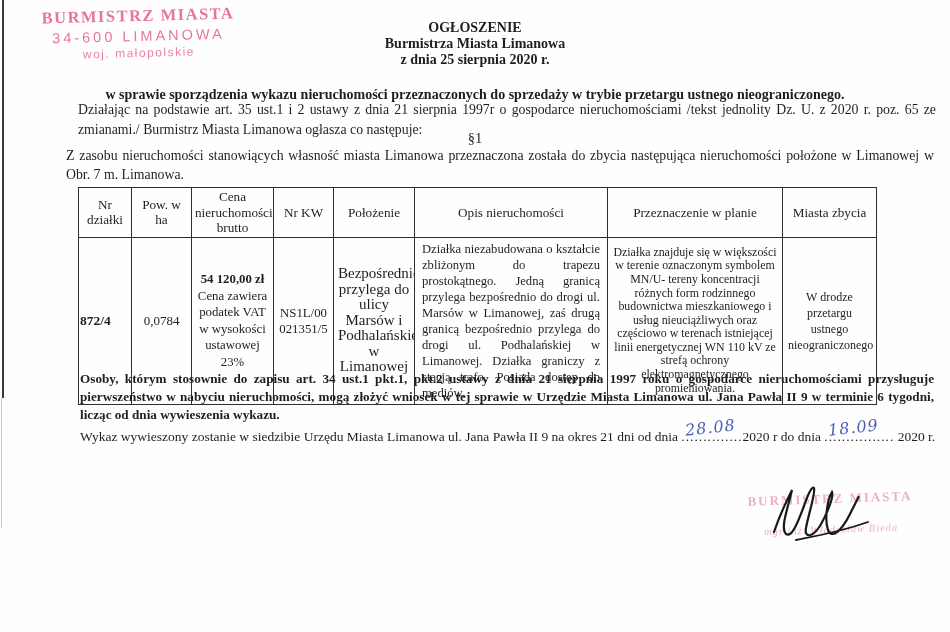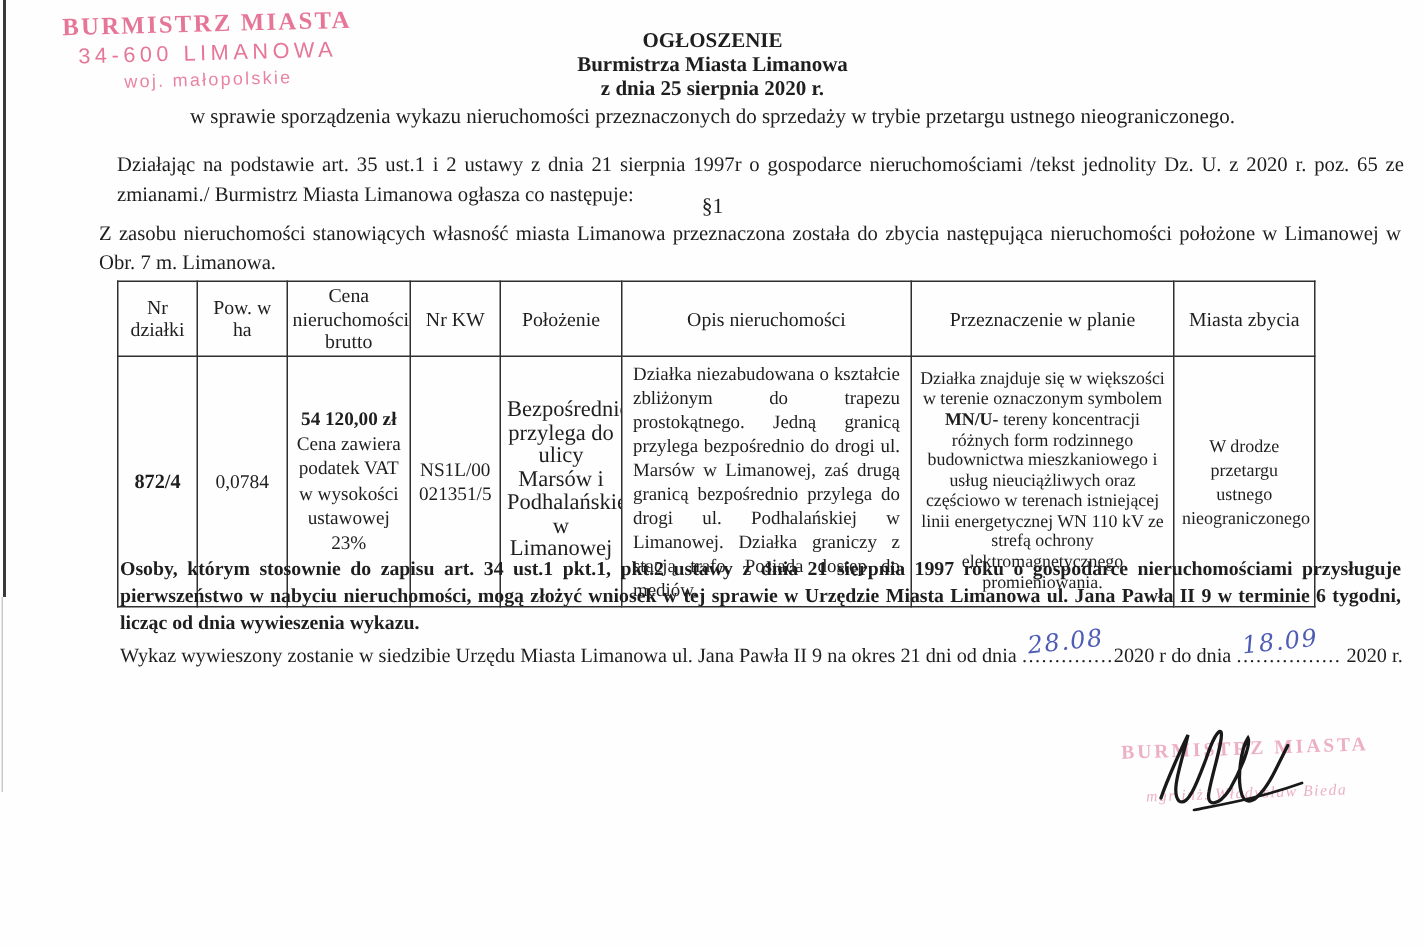--- a/index.html
+++ b/index.html
@@ -12,41 +12,41 @@
   .scan-edge-b { position:absolute; left:1px; top:398px; width:1px; height:130px; background:#8a8a8a; opacity:.45; }
 
   
   .stamp-top { position:absolute; left:42px; top:6px; color:#e4688e; transform:rotate(-1.5deg); text-align:center; opacity:.9; }
   .stamp-top .l1 { font-family:"Liberation Serif", serif; font-size:16.5px; font-weight:bold; letter-spacing:1.5px; }
   .stamp-top .l2 { font-family:"Liberation Sans", sans-serif; font-size:14.5px; letter-spacing:3px; margin-top:2px; }
   .stamp-top .l3 { font-family:"Liberation Sans", sans-serif; font-size:12px; letter-spacing:1.5px; margin-top:2px; opacity:.9; }
 
   .doc-header { position:absolute; top:20px; left:0; width:100%; text-align:center; font-size:14px; line-height:16px; }
   .doc-header .bold { font-weight:bold; }
-  .doc-header .subject { margin-top:3px; font-weight:normal; }
+  .doc-header .subject { margin-top:19px; font-weight:bold; }
 
   .p1 { position:absolute; top:100px; left:78px; right:14px; font-size:13.8px; line-height:20px; text-align:justify; }
   .section-mark { position:absolute; top:130px; left:0; width:100%; text-align:center; font-size:14.5px; }
   .p2 { position:absolute; top:146px; left:66px; right:16px; font-size:13.8px; line-height:19px; text-align:justify; }
 
   .table-wrap { position:absolute; top:187px; left:78px; }
   table.prop { border-collapse:collapse; table-layout:fixed; width:798px; }
   table.prop th, table.prop td { border:1.4px solid #2f2f2f; overflow:hidden; }
   table.prop th { font-weight:normal; font-size:13.2px; line-height:15.5px; text-align:center; vertical-align:middle; height:43px; padding:1px 3px; }
   table.prop td { vertical-align:middle; height:124px; }
-  .c-nr   { text-align:center; font-weight:bold; font-size:13.5px; }
+  .c-nr   { text-align:left; font-weight:bold; font-size:13.5px; }
   .c-pow  { text-align:center; font-size:13px; }
   .c-cena { text-align:center; font-size:12.8px; line-height:16.5px; padding:2px 4px; }
   .c-cena .price { font-weight:bold; display:block; }
   .c-kw   { text-align:center; font-size:12.8px; line-height:16px; }
   .c-kw span { display:block; }
   .c-pol  { text-align:center; font-size:15px; line-height:15.5px; padding:2px 4px; }
   .c-opis { text-align:justify; font-size:12.6px; line-height:16px; padding:3px 7px; }
   .c-prze { text-align:center; font-size:11.9px; line-height:13.6px; padding:3px 5px; }
-  .c-prze .sym { font-weight:bold; }
+  .c-prze .sym { font-weight:normal; }
   .c-rodz { text-align:center; font-size:12px; line-height:16px; padding:2px 5px;margin-left:28px; }
 
   .p3 { position:absolute; top:370px; left:80px; right:16px; font-weight:bold; font-size:13.2px; line-height:18px; text-align:justify; }
   .p4 { position:absolute; top:429px; left:80px; right:10px; font-size:13.5px; white-space:nowrap; }
   .dots-wrap { position:relative; display:inline-block; letter-spacing:1px; }
   .hw-date {
     position:absolute; left:4px; top:-11px; color:#4d5cb5; font-style:italic;
     font-size:16px; font-family:"DejaVu Serif", serif; letter-spacing:1px;
     transform:rotate(-6deg); white-space:nowrap;
   }

